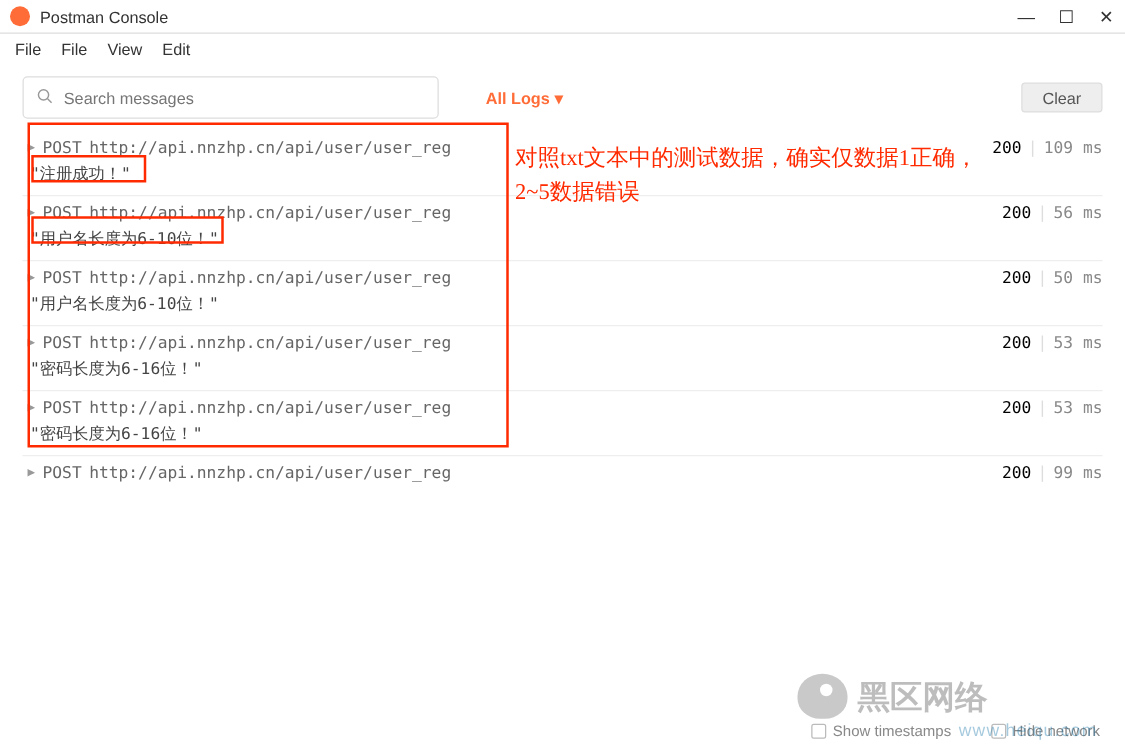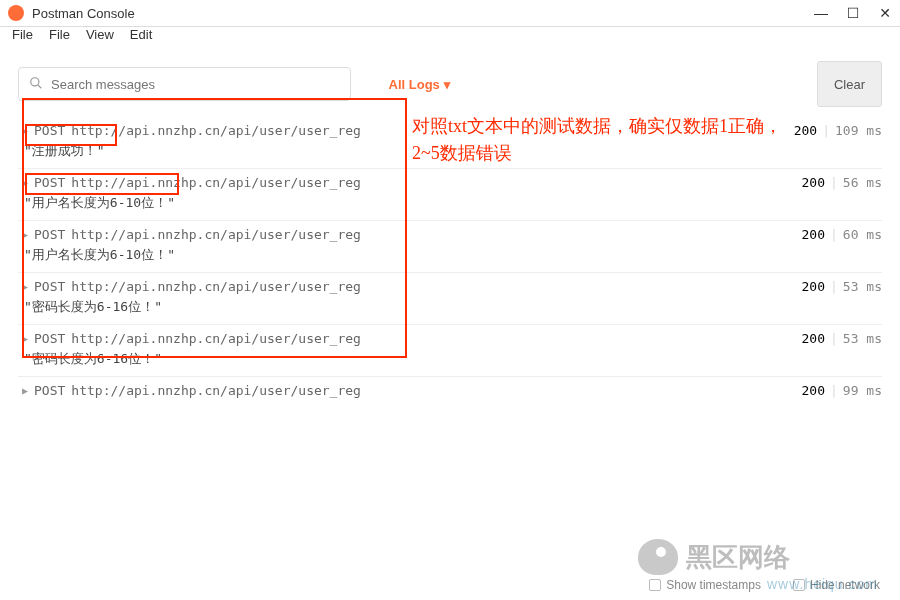--- a/index.html
+++ b/index.html
@@ -2,29 +2,29 @@
 <html><head>
 <meta charset="utf-8">
 <style>
 *{box-sizing:border-box;margin:0;padding:0}
 body{font-family:Arial,"Microsoft YaHei",sans-serif;font-size:13px;color:#333;background:#fff;width:900px;height:600px;overflow:hidden;position:relative}
 .titlebar{height:27px;display:flex;align-items:center;padding:0 8px;border-bottom:1px solid #ddd}
 .titlebar .logo{width:16px;height:16px;border-radius:50%;background:#ff6c37;margin-right:8px}
 .titlebar .title{flex:1;font-size:13px;color:#333}
 .titlebar .winbtns{display:flex;gap:18px;font-size:14px;color:#333}
 .winbtn{width:14px;text-align:center;cursor:pointer}
-.menubar{height:24px;display:flex;gap:16px;padding:0 12px;font-size:13px;color:#333}
+.menubar{height:24px;display:flex;align-items:center;gap:16px;padding:0 12px;font-size:13px;color:#333}
 .menubar span{cursor:pointer}
 .toolbar{display:flex;align-items:center;padding:10px 18px;gap:28px}
 .searchbox{flex:1;display:flex;align-items:center;border:1px solid #ddd;border-radius:4px;height:34px;padding:0 10px;background:#fff;max-width:480px}
 .searchbox .sicon{color:#999;margin-right:8px;font-size:14px}
 .searchbox input{border:none;outline:none;flex:1;font-size:13px;color:#666;background:transparent}
 .filter{color:#ff6c37;font-size:13px;font-weight:600;cursor:pointer;margin-left:10px;display:flex;align-items:center;gap:4px}
 .spacer{flex:1}
-.clearbtn{background:#eee;border:1px solid #ddd;border-radius:3px;height:46px;padding:0 16px;font-size:13px;color:#555;cursor:pointer}
+.clearbtn{background:#eee;border:1px solid #ddd;border-radius:3px;height:24px;padding:0 16px;font-size:13px;color:#555;cursor:pointer}
 .loglist{padding:0 18px;overflow:auto;height:450px}
 .entry{border-top:1px solid #eee;padding:6px 0 6px 4px}
 .entry:first-child{border-top:none}
 .reqrow{display:flex;align-items:center;font-family:Consolas,monospace;font-size:13px;color:#666}
 .tri{color:#999;font-size:10px;margin-right:6px;cursor:pointer}
 .method{color:#666;margin-right:6px}
 .timing{margin-left:auto;font-family:Consolas,monospace;font-size:13px}
 .status200{color:#000000}
 .ms{color:#888}
 .pipe{color:#ddd;margin:0 5px}
@@ -94,21 +94,21 @@
         <span>http://api.nnzhp.cn/api/user/user_reg</span>
         <span class="timing"><span class="status200">200</span><span class="pipe">|</span><span class="ms">56 ms</span></span>
       </div>
       <div class="msg">"用户名长度为6-10位！"</div>
     </div>
     <div class="entry">
       <div class="reqrow">
         <span class="tri">▶</span>
         <span class="method">POST</span>
         <span>http://api.nnzhp.cn/api/user/user_reg</span>
-        <span class="timing"><span class="status200">200</span><span class="pipe">|</span><span class="ms">60 ms</span></span>
+        <span class="timing"><span class="status200">200</span><span class="pipe">|</span><span class="ms">50 ms</span></span>
       </div>
       <div class="msg">"用户名长度为6-10位！"</div>
     </div>
     <div class="entry">
       <div class="reqrow">
         <span class="tri">▶</span>
         <span class="method">POST</span>
         <span>http://api.nnzhp.cn/api/user/user_reg</span>
         <span class="timing"><span class="status200">200</span><span class="pipe">|</span><span class="ms">53 ms</span></span>
       </div>

